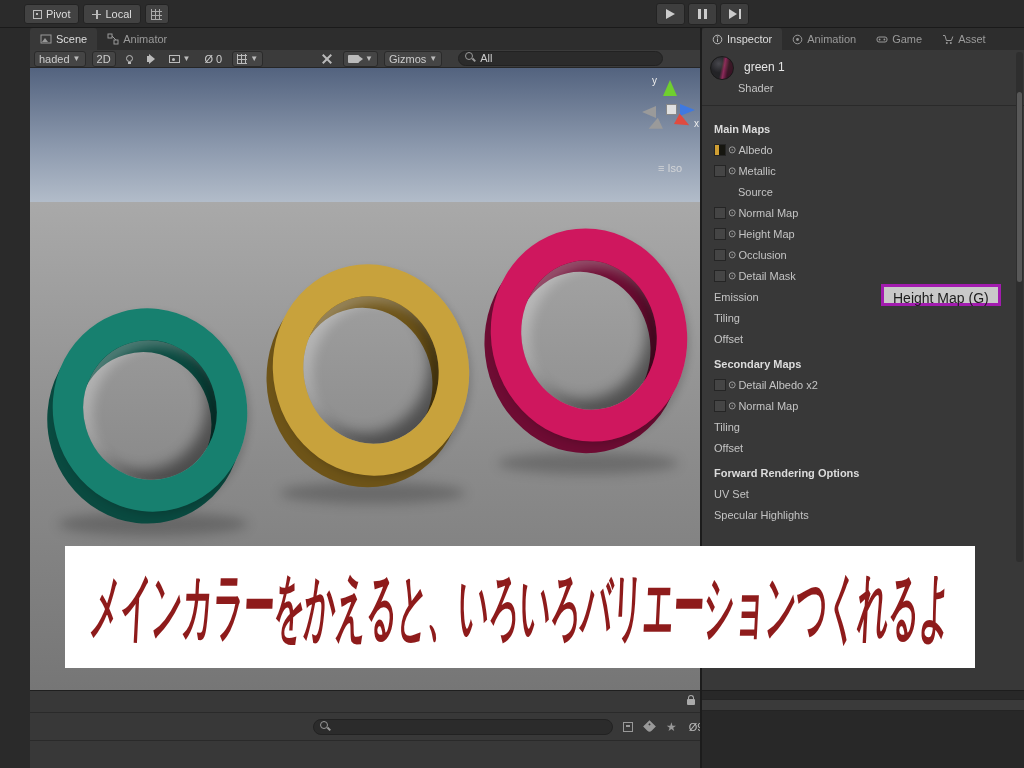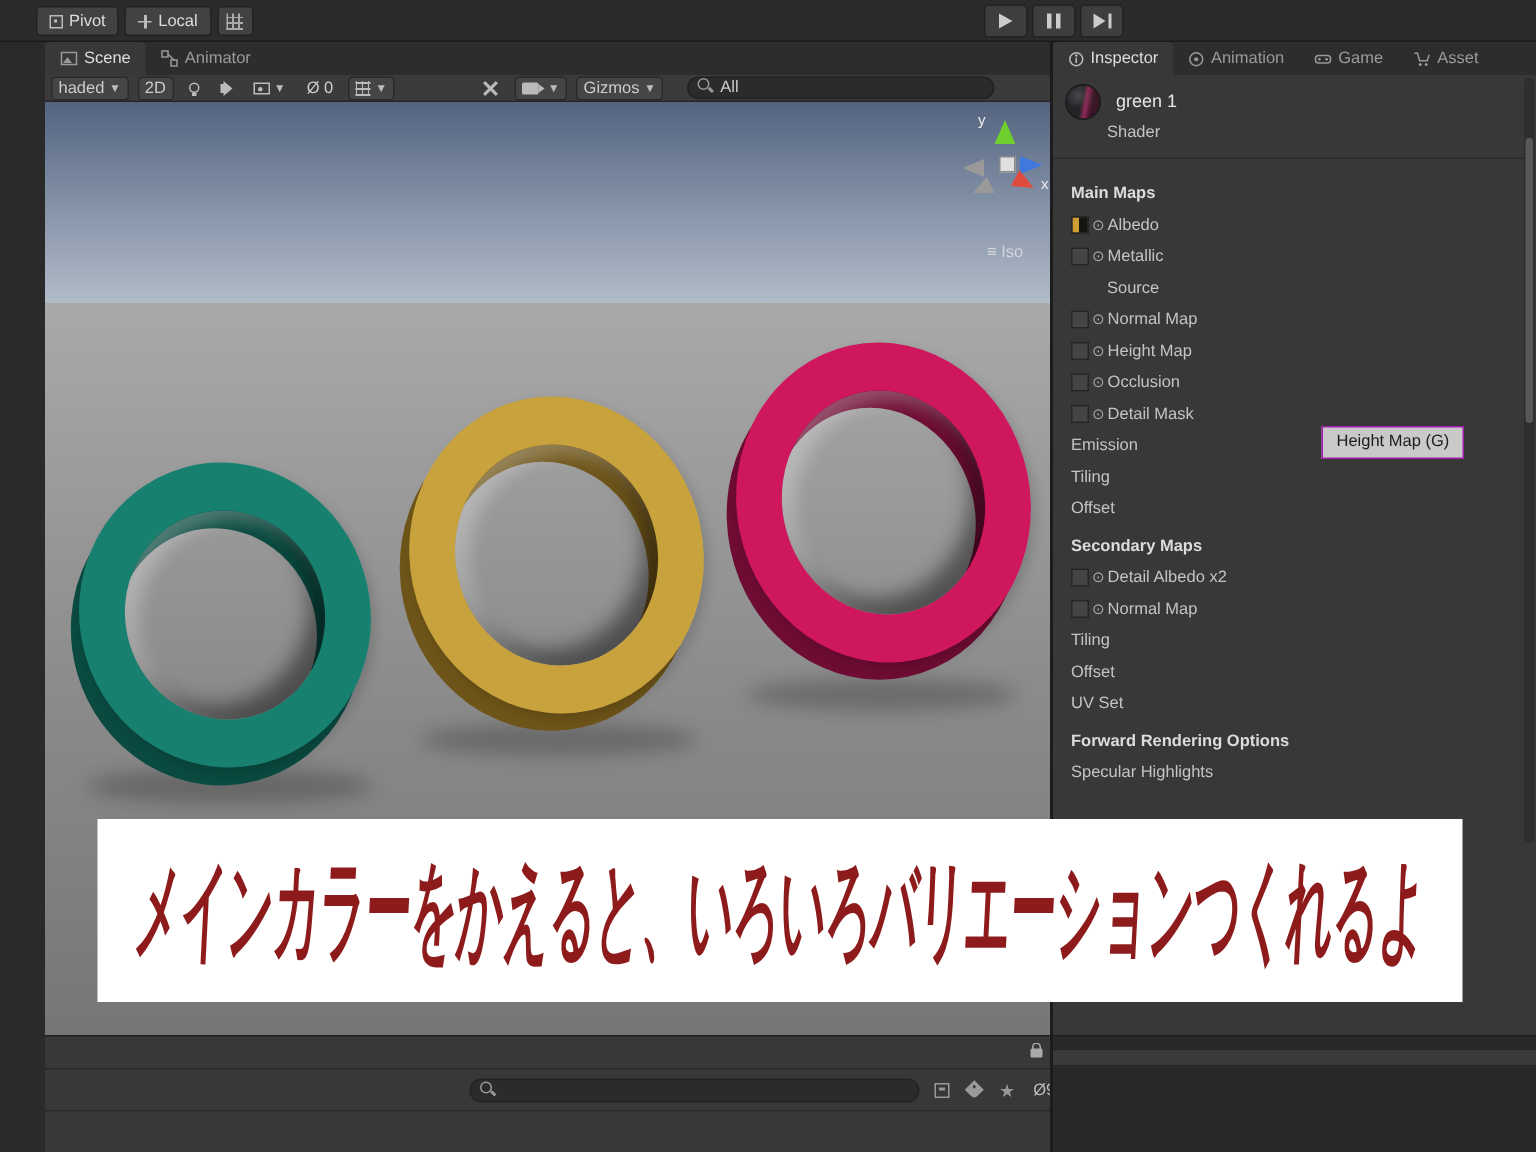--- a/index.html
+++ b/index.html
@@ -137,21 +137,21 @@
 
   #inspector-props { padding-top:8px; }
   .prop-row { height:21px; display:flex; align-items:center; padding-left:12px; color:#c4c4c4; }
   .prop-row.t-header { font-weight:bold; color:#dcdcdc; margin-top:4px; }
   .prop-row.t-sub { padding-left:36px; }
   .slot { width:12px; height:12px; background:#454545; border:1px solid #252525; margin-right:2px; flex:0 0 auto; }
   .slot.swatch { background:linear-gradient(90deg,#cf9e33 0 42%, #161610 42%); }
   .picker { color:#a8a8a8; font-size:10px; margin-right:2px; }
 
   .tooltip { position:absolute; left:179px; top:256px; height:22px; padding:3px 9px;
-    background:#c9c9c9; border:1px solid #a21caf; color:#1c1c1c; font-size:11px; z-index:5; white-space:nowrap; }
+    background:#c9c9c9; border:3px solid #a21caf; color:#1c1c1c; font-size:14px; z-index:5; white-space:nowrap; }
 
   .v-scroll { position:absolute; right:1px; top:24px; width:7px; height:510px; background:#2e2e2e; border-radius:3px; }
   .v-thumb { position:absolute; left:1px; top:40px; width:5px; height:190px; background:#585858; border-radius:3px; }
   .right-bottom { position:absolute; left:0; right:0; bottom:0; height:78px; background:#282828; border-top:1px solid #1d1d1d; }
   .right-bottom .strip { height:12px; background:#3a3a3a; margin-top:8px; border-top:1px solid #242424; border-bottom:1px solid #242424; }
 
   
   #banner { position:absolute; left:65px; top:546px; width:910px; height:122px; background:#ffffff;
     display:flex; align-items:center; justify-content:center; overflow:hidden; z-index:10; }
   #banner span { font-size:48px; font-weight:bold; white-space:nowrap;
@@ -414,25 +414,25 @@
             <span class="slot"></span>
             <span class="picker">⊙</span>
             <span class="prop-label">Normal Map</span>
           </div>
           <div class="prop-row t-label">
             <span class="prop-label">Tiling</span>
           </div>
           <div class="prop-row t-label">
             <span class="prop-label">Offset</span>
           </div>
-          <div class="prop-row t-label">
-            <span class="prop-label">UV Set</span>
-          </div>
           <div class="prop-row t-header">
             <span class="prop-label">Forward Rendering Options</span>
+          </div>
+          <div class="prop-row t-label">
+            <span class="prop-label">UV Set</span>
           </div>
           <div class="prop-row t-label">
             <span class="prop-label">Specular Highlights</span>
           </div>
         </div>
 
       <div class="tooltip">Height Map (G)</div>
 
       <div class="v-scroll">
         <div class="v-thumb"></div>

